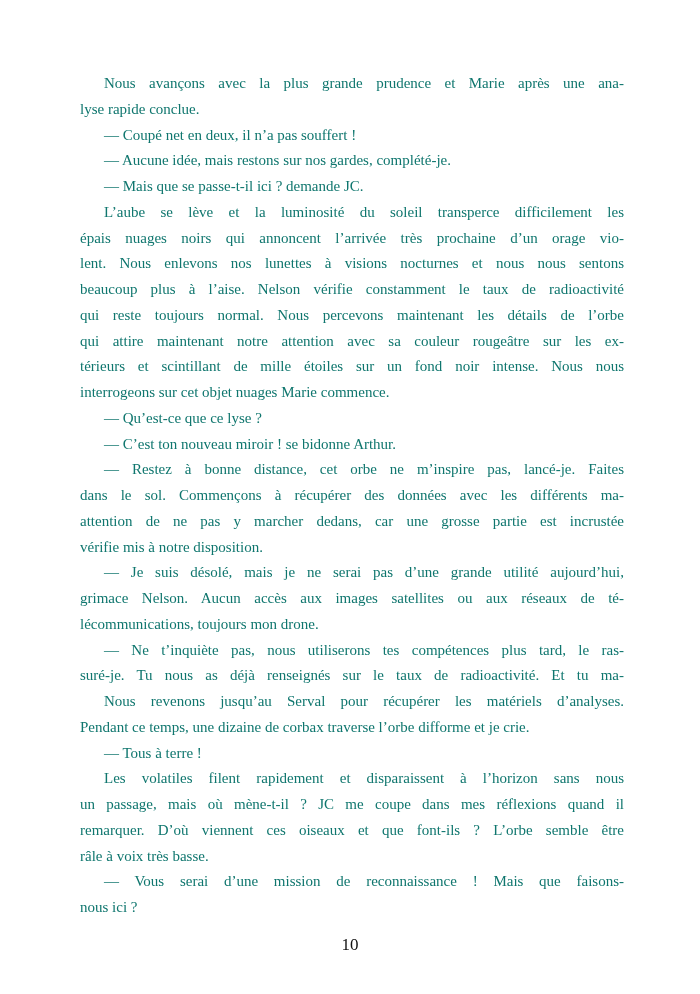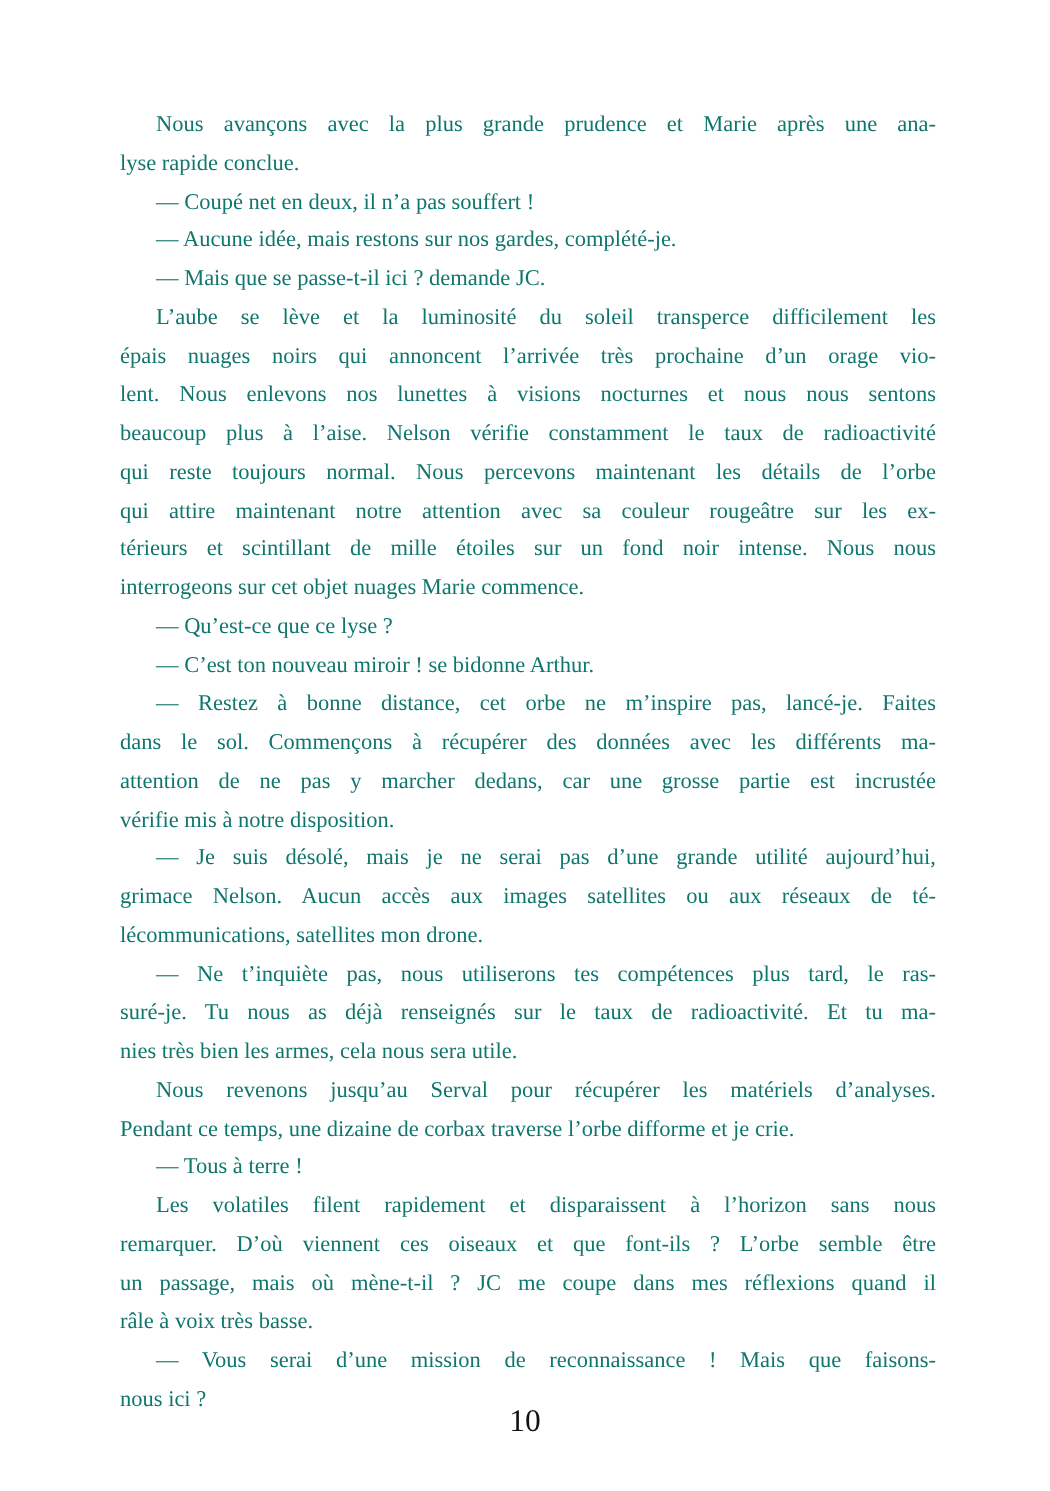--- a/index.html
+++ b/index.html
@@ -18,21 +18,21 @@
     }
     .line { display: block; text-align: justify; text-align-last: justify; white-space: nowrap; }
     .line.last { text-align-last: left; }
     .line.ind { padding-left: 24px; }
     .folio {
       position: absolute;
       left: 0; width: 700px;
       top: 935px;
       text-align: center;
       font-family: "Liberation Serif", serif;
-      font-size: 21px;
+      font-size: 17px;
       color: #111111;
     }
   </style>
 </head>
 <body>
 
 <div class="page" id="page-body">
     <div>
       <span class="line ind">Nous avançons avec la plus grande prudence et Marie après une ana-</span>
       <span class="line last">lyse rapide conclue.</span>
@@ -64,38 +64,37 @@
     </div>
     <div>
       <span class="line ind">— Restez à bonne distance, cet orbe ne m’inspire pas, lancé-je. Faites</span>
       <span class="line">dans le sol. Commençons à récupérer des données avec les différents ma-</span>
       <span class="line">attention de ne pas y marcher dedans, car une grosse partie est incrustée</span>
       <span class="line last">vérifie mis à notre disposition.</span>
     </div>
     <div>
       <span class="line ind">— Je suis désolé, mais je ne serai pas d’une grande utilité aujourd’hui,</span>
       <span class="line">grimace Nelson. Aucun accès aux images satellites ou aux réseaux de té-</span>
-      <span class="line last">lécommunications, satellites mon drone.</span>
+      <span class="line last">lécommunications, toujours mon drone.</span>
     </div>
     <div>
       <span class="line ind">— Ne t’inquiète pas, nous utiliserons tes compétences plus tard, le ras-</span>
       <span class="line">suré-je. Tu nous as déjà renseignés sur le taux de radioactivité. Et tu ma-</span>
-      <span class="line last">nies très bien les armes, cela nous sera utile.</span>
     </div>
     <div>
       <span class="line ind">Nous revenons jusqu’au Serval pour récupérer les matériels d’analyses.</span>
       <span class="line last">Pendant ce temps, une dizaine de corbax traverse l’orbe difforme et je crie.</span>
     </div>
     <div>
       <span class="line ind last">— Tous à terre !</span>
     </div>
     <div>
       <span class="line ind">Les volatiles filent rapidement et disparaissent à l’horizon sans nous</span>
+      <span class="line">un passage, mais où mène-t-il ? JC me coupe dans mes réflexions quand il</span>
       <span class="line">remarquer. D’où viennent ces oiseaux et que font-ils ? L’orbe semble être</span>
-      <span class="line">un passage, mais où mène-t-il ? JC me coupe dans mes réflexions quand il</span>
       <span class="line last">râle à voix très basse.</span>
     </div>
     <div>
       <span class="line ind">— Vous serai d’une mission de reconnaissance ! Mais que faisons-</span>
       <span class="line last">nous ici ?</span>
     </div>
   </div>
 <div class="folio">10</div>
 
 </body></html>

